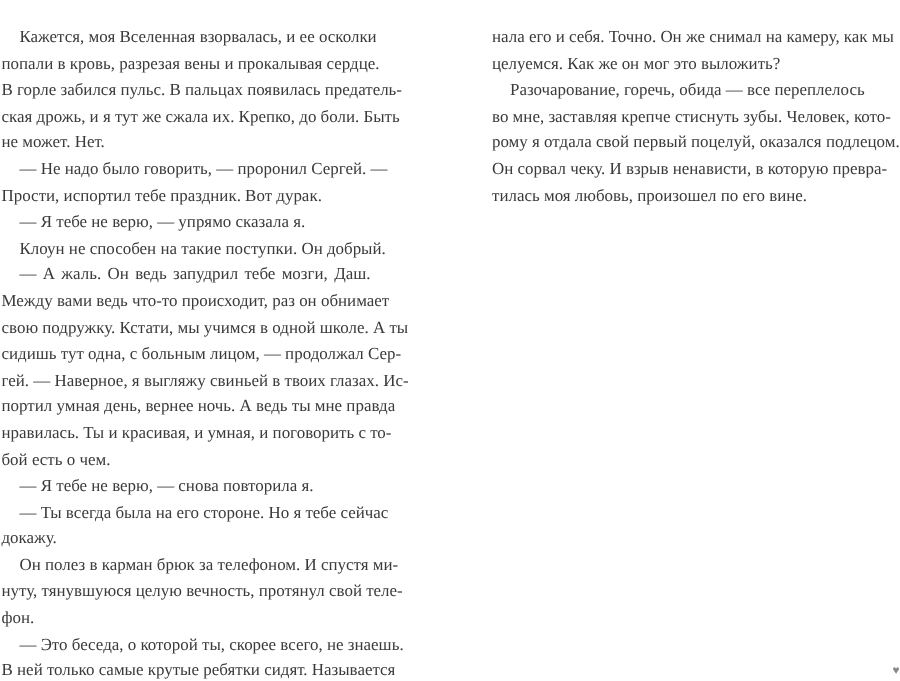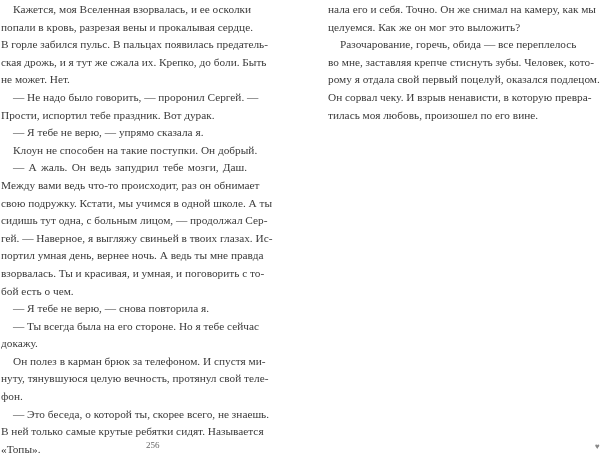--- a/index.html
+++ b/index.html
@@ -2,21 +2,21 @@
 <html><head>
 <meta charset="utf-8">
 <style>
   html, body { margin: 0; padding: 0; }
   body {
     width: 600px; height: 454px; background: #ffffff; overflow: hidden;
     position: relative;
     font-family: "Liberation Serif", "DejaVu Serif", serif;
     color: #3a3a3a;
   }
-  .page { position: absolute; top: 0; height: 362px; }
+  .page { position: absolute; top: 16px; height: 362px; }
   .page-left { left: 0; width: 300px; }
   .page-right { left: 300px; width: 300px; }
   .text {
     position: absolute; top: 1px;
     font-size: 11.3px; line-height: 17.6px;
     text-align: justify;
   }
   .page-left .text { left: 1px; width: 246px; }
   .page-right .text { left: 28px; width: 248px; }
   .line { display: block; white-space: nowrap; height: 17.6px; text-align-last: justify; text-align: justify; }
@@ -41,21 +41,21 @@
       <span class="line indent">— Не надо было говорить, — проронил Сергей. —</span>
       <span class="line last">Прости, испортил тебе праздник. Вот дурак.</span>
       <span class="line indent last">— Я тебе не верю, — упрямо сказала я.</span>
       <span class="line indent last">Клоун не способен на такие поступки. Он добрый.</span>
       <span class="line indent">— А жаль. Он ведь запудрил тебе мозги, Даш.</span>
       <span class="line">Между вами ведь что-то происходит, раз он обнимает</span>
       <span class="line">свою подружку. Кстати, мы учимся в одной школе. А ты</span>
       <span class="line">сидишь тут одна, с больным лицом, — продолжал Сер-</span>
       <span class="line">гей. — Наверное, я выгляжу свиньей в твоих глазах. Ис-</span>
       <span class="line">портил умная день, вернее ночь. А ведь ты мне правда</span>
-      <span class="line">взорвалась. Ты и красивая, и умная, и поговорить с то-</span>
+      <span class="line">нравилась. Ты и красивая, и умная, и поговорить с то-</span>
       <span class="line last">бой есть о чем.</span>
       <span class="line indent last">— Я тебе не верю, — снова повторила я.</span>
       <span class="line indent">— Ты всегда была на его стороне. Но я тебе сейчас</span>
       <span class="line last">докажу.</span>
       <span class="line indent">Он полез в карман брюк за телефоном. И спустя ми-</span>
       <span class="line">нуту, тянувшуюся целую вечность, протянул свой теле-</span>
       <span class="line last">фон.</span>
       <span class="line indent">— Это беседа, о которой ты, скорее всего, не знаешь.</span>
       <span class="line">В ней только самые крутые ребятки сидят. Называется</span>
       <span class="line last">«Топы».</span>

